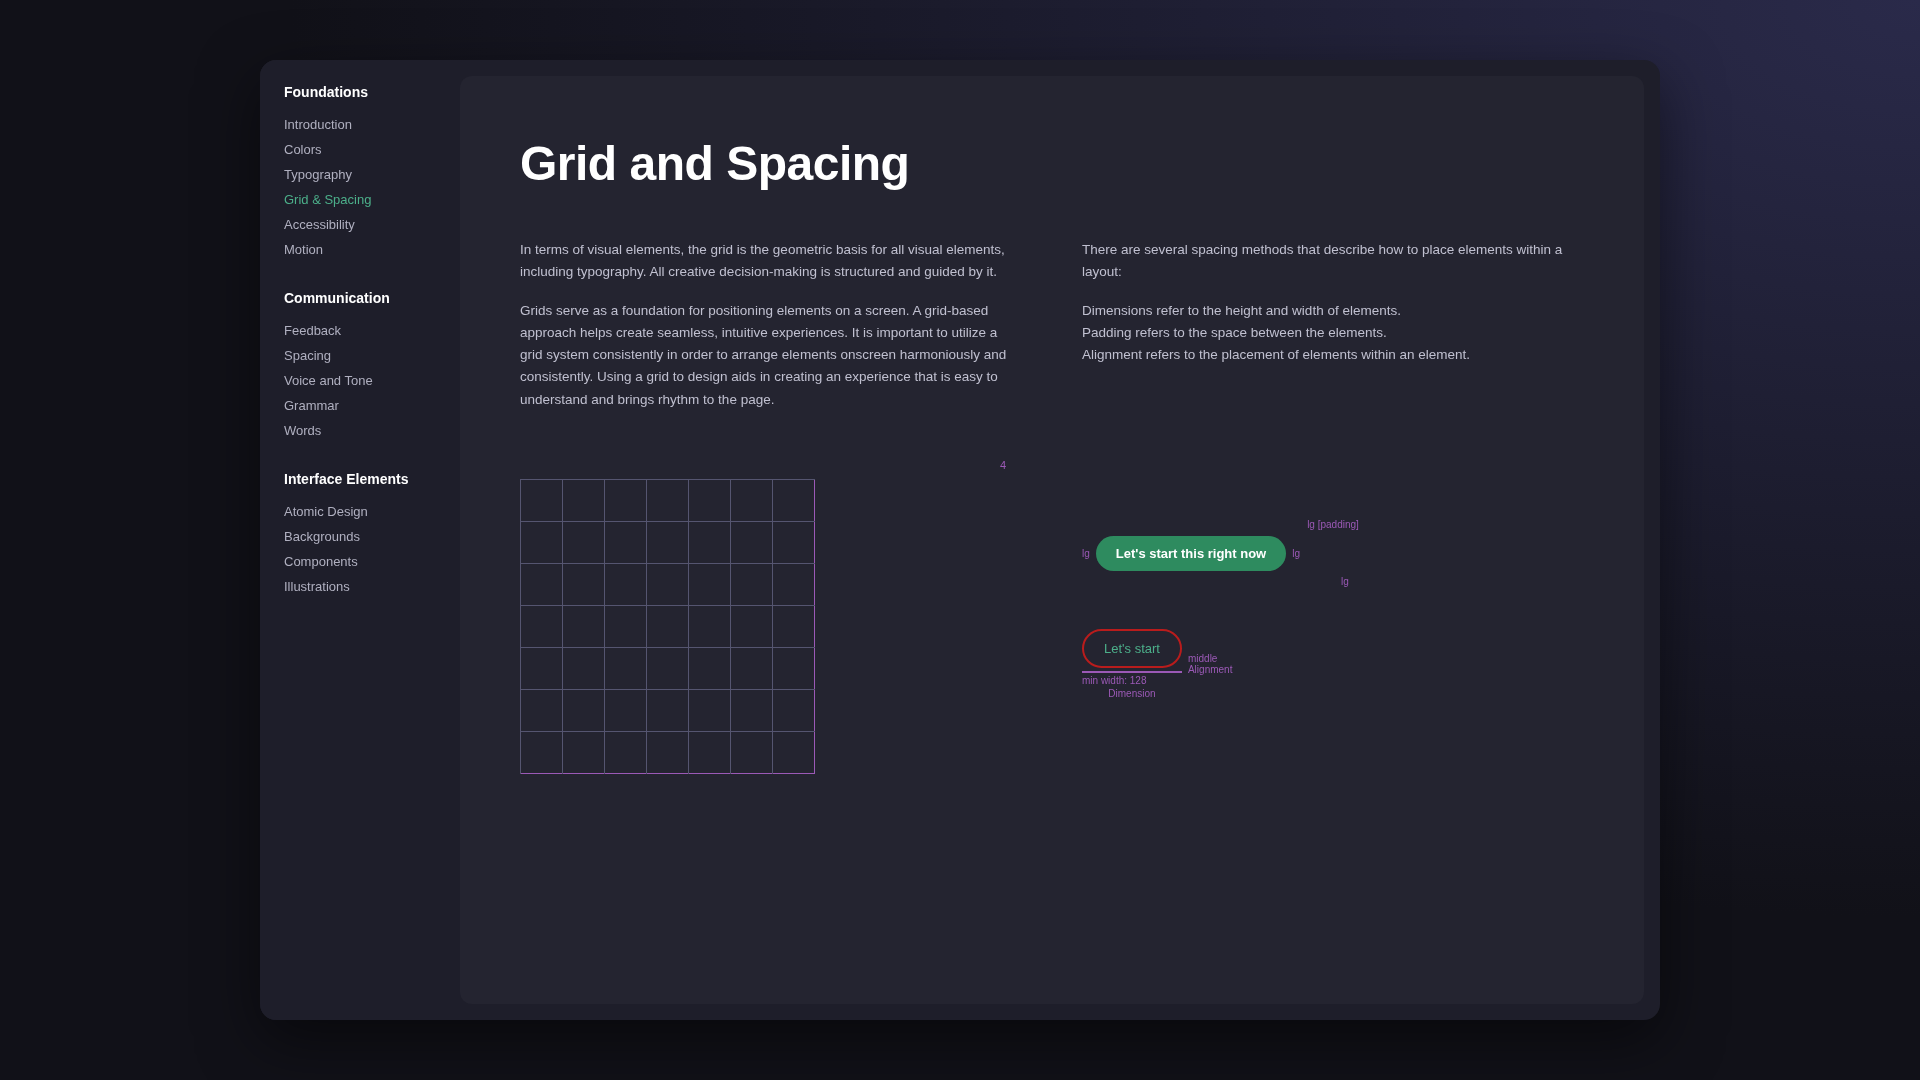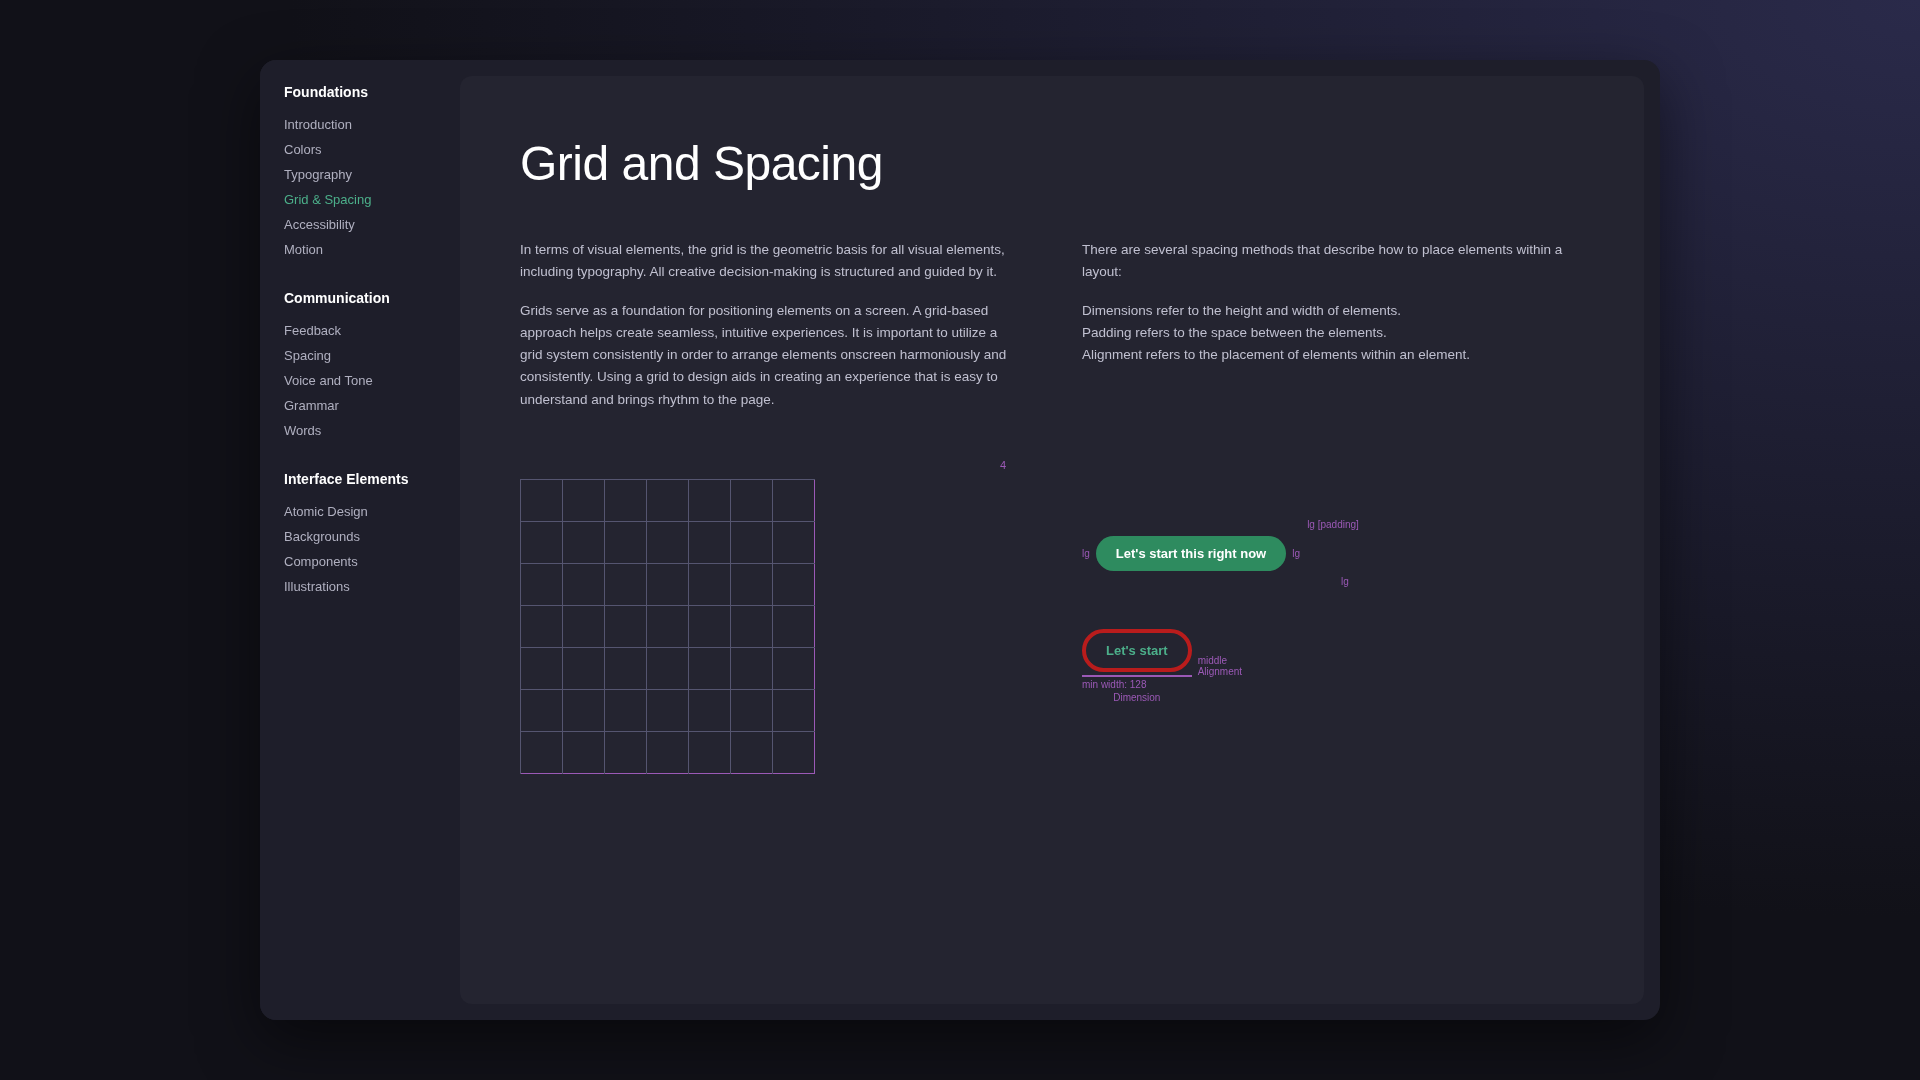--- a/index.html
+++ b/index.html
@@ -58,21 +58,21 @@
       flex: 1;
       background: #242430;
       border-radius: 12px;
       margin: 16px 16px 16px 0;
       padding: 60px 60px 40px 60px;
       overflow-y: auto;
     }
     .page-title {
       color: #ffffff;
       font-size: 48px;
-      font-weight: 400;
+      font-weight: 700;
       margin-bottom: 48px;
       letter-spacing: -0.5px;
     }
     .content-columns {
       display: grid;
       grid-template-columns: 1fr 1fr;
       gap: 60px;
       margin-bottom: 48px;
     }
     .content-text {
@@ -139,25 +139,25 @@
       border-radius: 24px;
       padding: 10px 20px;
       font-size: 13px;
       font-weight: 600;
       cursor: pointer;
       white-space: nowrap;
     }
     .btn-outline {
       background: transparent;
       color: #4caf8a;
-      border: 4px solid #b91c1c;
+      border: 2px solid #b91c1c;
       border-radius: 24px;
       padding: 10px 20px;
       font-size: 13px;
-      font-weight: 700;
+      font-weight: 400;
       cursor: pointer;
       white-space: nowrap;
     }
     .dim-annotation {
       color: #9b59b6;
       font-size: 10px;
     }
     .btn-wrapper {
       position: relative;
       display: inline-flex;

